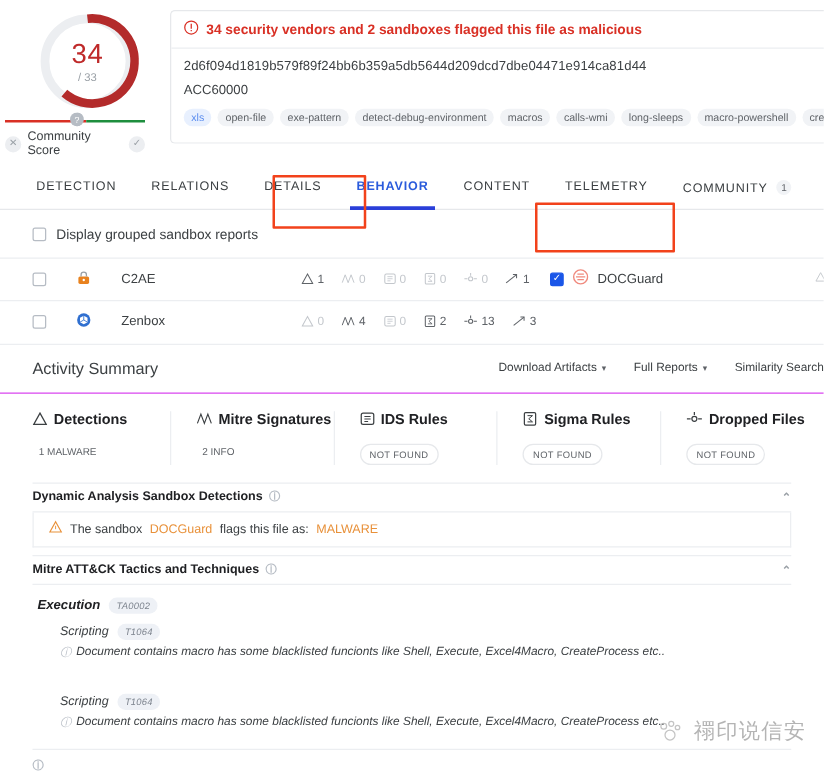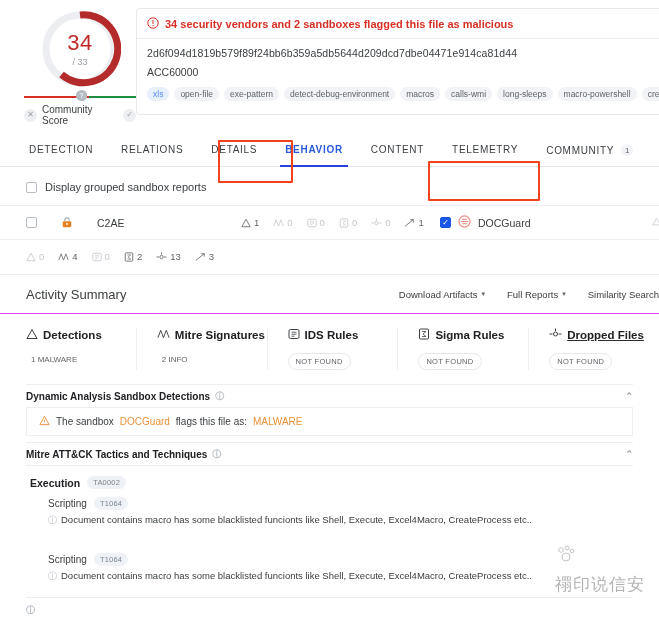--- a/index.html
+++ b/index.html
@@ -10,21 +10,21 @@
     font-family: "Liberation Sans", sans-serif;
     font-size: 11px;
     color: #2b2b2b;
     overflow: hidden;
     position: relative;
   }
 
   
   .top-area { display:flex; padding: 4px 0 0 0; height:126px; }
 
-  .score-col { width: 136px; flex:0 0 136px; padding-left: 24px; padding-top: 4px; }
+  .score-col { width: 136px; flex:0 0 136px; padding-left: 4px; padding-top: 4px; }
   .gauge-wrap { position: relative; width: 98px; height: 82px; margin: 0 auto; }
   .gauge { position:relative; width: 82px; height: 82px; margin: 0 auto; }
   .gauge svg { display:block; }
   .gauge-text {
     position:absolute; left:0; top:0; width:82px; height:82px;
     display:flex; flex-direction:column; align-items:center; justify-content:center;
   }
   .gauge-num { font-size: 22px; color:#bf2a2a; line-height:1; font-weight:400; letter-spacing:0.5px; }
   .gauge-den { font-size: 9px; color:#9aa0a6; margin-top:3px; }
 
@@ -128,21 +128,21 @@
     height: 40px; padding: 0 0 0 26px; margin-top:1px;
   }
   .act-title { font-size: 13px; color:#3c4043; }
   .act-actions { display:flex; align-items:center; gap: 22px; padding-right: 0; }
   .act-action { font-size:9.5px; color:#3c4043; white-space:nowrap; display:flex; align-items:center; gap:4px; }
   .caret { font-size:7px; color:#5f6368; }
 
   .summary-grid { display:flex; padding-top: 14px; }
   .sum-cell { flex:1 1 0; padding-left: 20px; border-right:1px solid #eceef1; min-width:0; }
   .sum-cell:first-child { padding-left: 26px; }
-  .sum-cell:last-child { border-right:none;text-decoration:underline; }
+  .sum-cell:last-child { border-right:none; }
   .sum-head { display:flex; align-items:center; gap:5px; font-size:11.5px; font-weight:bold; color:#202124; white-space:nowrap; }
   .sum-head svg { flex:0 0 auto; }
   .sum-badge-plain { font-size:8px; color:#5f6368; margin-top:11px; display:inline-block; padding:2px 5px; }
   .sum-badge-pill {
     font-size:7.5px; color:#5f6368; margin-top:11px; display:inline-block;
     border:1px solid #e6e8eb; border-radius:9px; padding:3px 7px; letter-spacing:0.3px;
   }
 
   
   .acc-wrap { margin: 14px 26px 0 26px; }
@@ -155,21 +155,21 @@
   .chev { color:#9aa0a6; font-size:9px; }
   .info-i { color:#b6bcc4; font-size:9px; }
 
   .sandbox-flag {
     display:flex; align-items:center; gap:6px;
     border:1px solid #eceef1; border-top:none;
     height: 28px; padding-left: 12px; font-size:10px; color:#3c4043;
   }
   .orange { color:#e8913a; }
 
-  .mitre-body { padding: 10px 0 0 4px; }
+  .mitre-body { padding: 10px 0 0 4px; font-style: italic; }
   .tactic { margin-bottom: 4px; }
   .tactic-row { display:flex; align-items:center; gap:7px; }
   .tactic-name { font-size:10.5px; font-weight:bold; color:#202124; }
   .code-pill {
     background:#eef1f6; color:#7d848e; border-radius:8px;
     padding:2px 6px; font-size:7.5px; letter-spacing:0.2px;
   }
   .tech-row { display:flex; align-items:center; gap:7px; margin: 8px 0 0 18px; }
   .tech-name { font-size:10px; color:#3c4043; }
   .tech-desc { margin: 4px 0 0 18px; font-size:9.5px; color:#3c4043; display:flex; gap:4px; align-items:flex-start; }
@@ -177,23 +177,22 @@
 
   .bsh-head {
     display:flex; align-items:center; justify-content:space-between;
     border-top:1px solid #eceef1; height: 20px; margin: 14px 26px 0 26px;
     font-size:10px; font-weight:bold; color:#202124; padding-top:6px;
   }
 
   
   .watermark {
     position:absolute; right: 14px; bottom: 26px;
-    display:flex; align-items:flex-start; gap:8px;
+    display:flex; align-items:flex-end; gap:8px;
     opacity: 0.5;
-    flex-direction: column;
   }
   .wm-logo { width:22px; height:22px; }
   .wm-text { font-size:17px; color:#6b6b6b; letter-spacing:1px; font-family:"DejaVu Sans", sans-serif; }
 </style>
 </head>
 <body>
 
 <div class="top-area">
 
   <div class="score-col">
@@ -359,20 +358,31 @@
       <span class="sb-name">DOCGuard</span>
     </div>
     <div class="sb-right-far">
       <svg width="9" height="9" viewBox="0 0 12 12">
           <path d="M6 1.5 L11 10.5 L1 10.5 Z" fill="none" stroke="currentColor" stroke-width="1"></path>
         </svg>
     </div>
   </div>
 
   <div class="sb-row">
+    <div class="sb-left">
+      <div class="chk"></div>
+      <span>
+        <svg width="12" height="12" viewBox="0 0 14 14">
+          <circle cx="7" cy="7" r="6.2" fill="#2f6fd0"></circle>
+          <path d="M7 3 L10.5 5 L10.5 9 L7 11 L3.5 9 L3.5 5 Z" fill="#fff"></path>
+          <path d="M7 3 L7 7 L10.5 9 M7 7 L3.5 9" stroke="#2f6fd0" stroke-width="0.8" fill="none"></path>
+        </svg>
+      </span>
+      <span class="sb-name">Zenbox</span>
+    </div>
     <div class="sb-stats">
       <div class="stat">
         <svg width="10" height="10" viewBox="0 0 12 12">
             <path d="M6 1.5 L11 10.5 L1 10.5 Z" fill="none" stroke="currentColor" stroke-width="1"></path>
           </svg>
         <span>0</span>
       </div>
       <div class="stat on">
         <svg width="11" height="10" viewBox="0 0 14 12">
             <path d="M1 10 L4 2 L7 10 L10 2 L13 10" fill="none" stroke="currentColor" stroke-width="1"></path>

